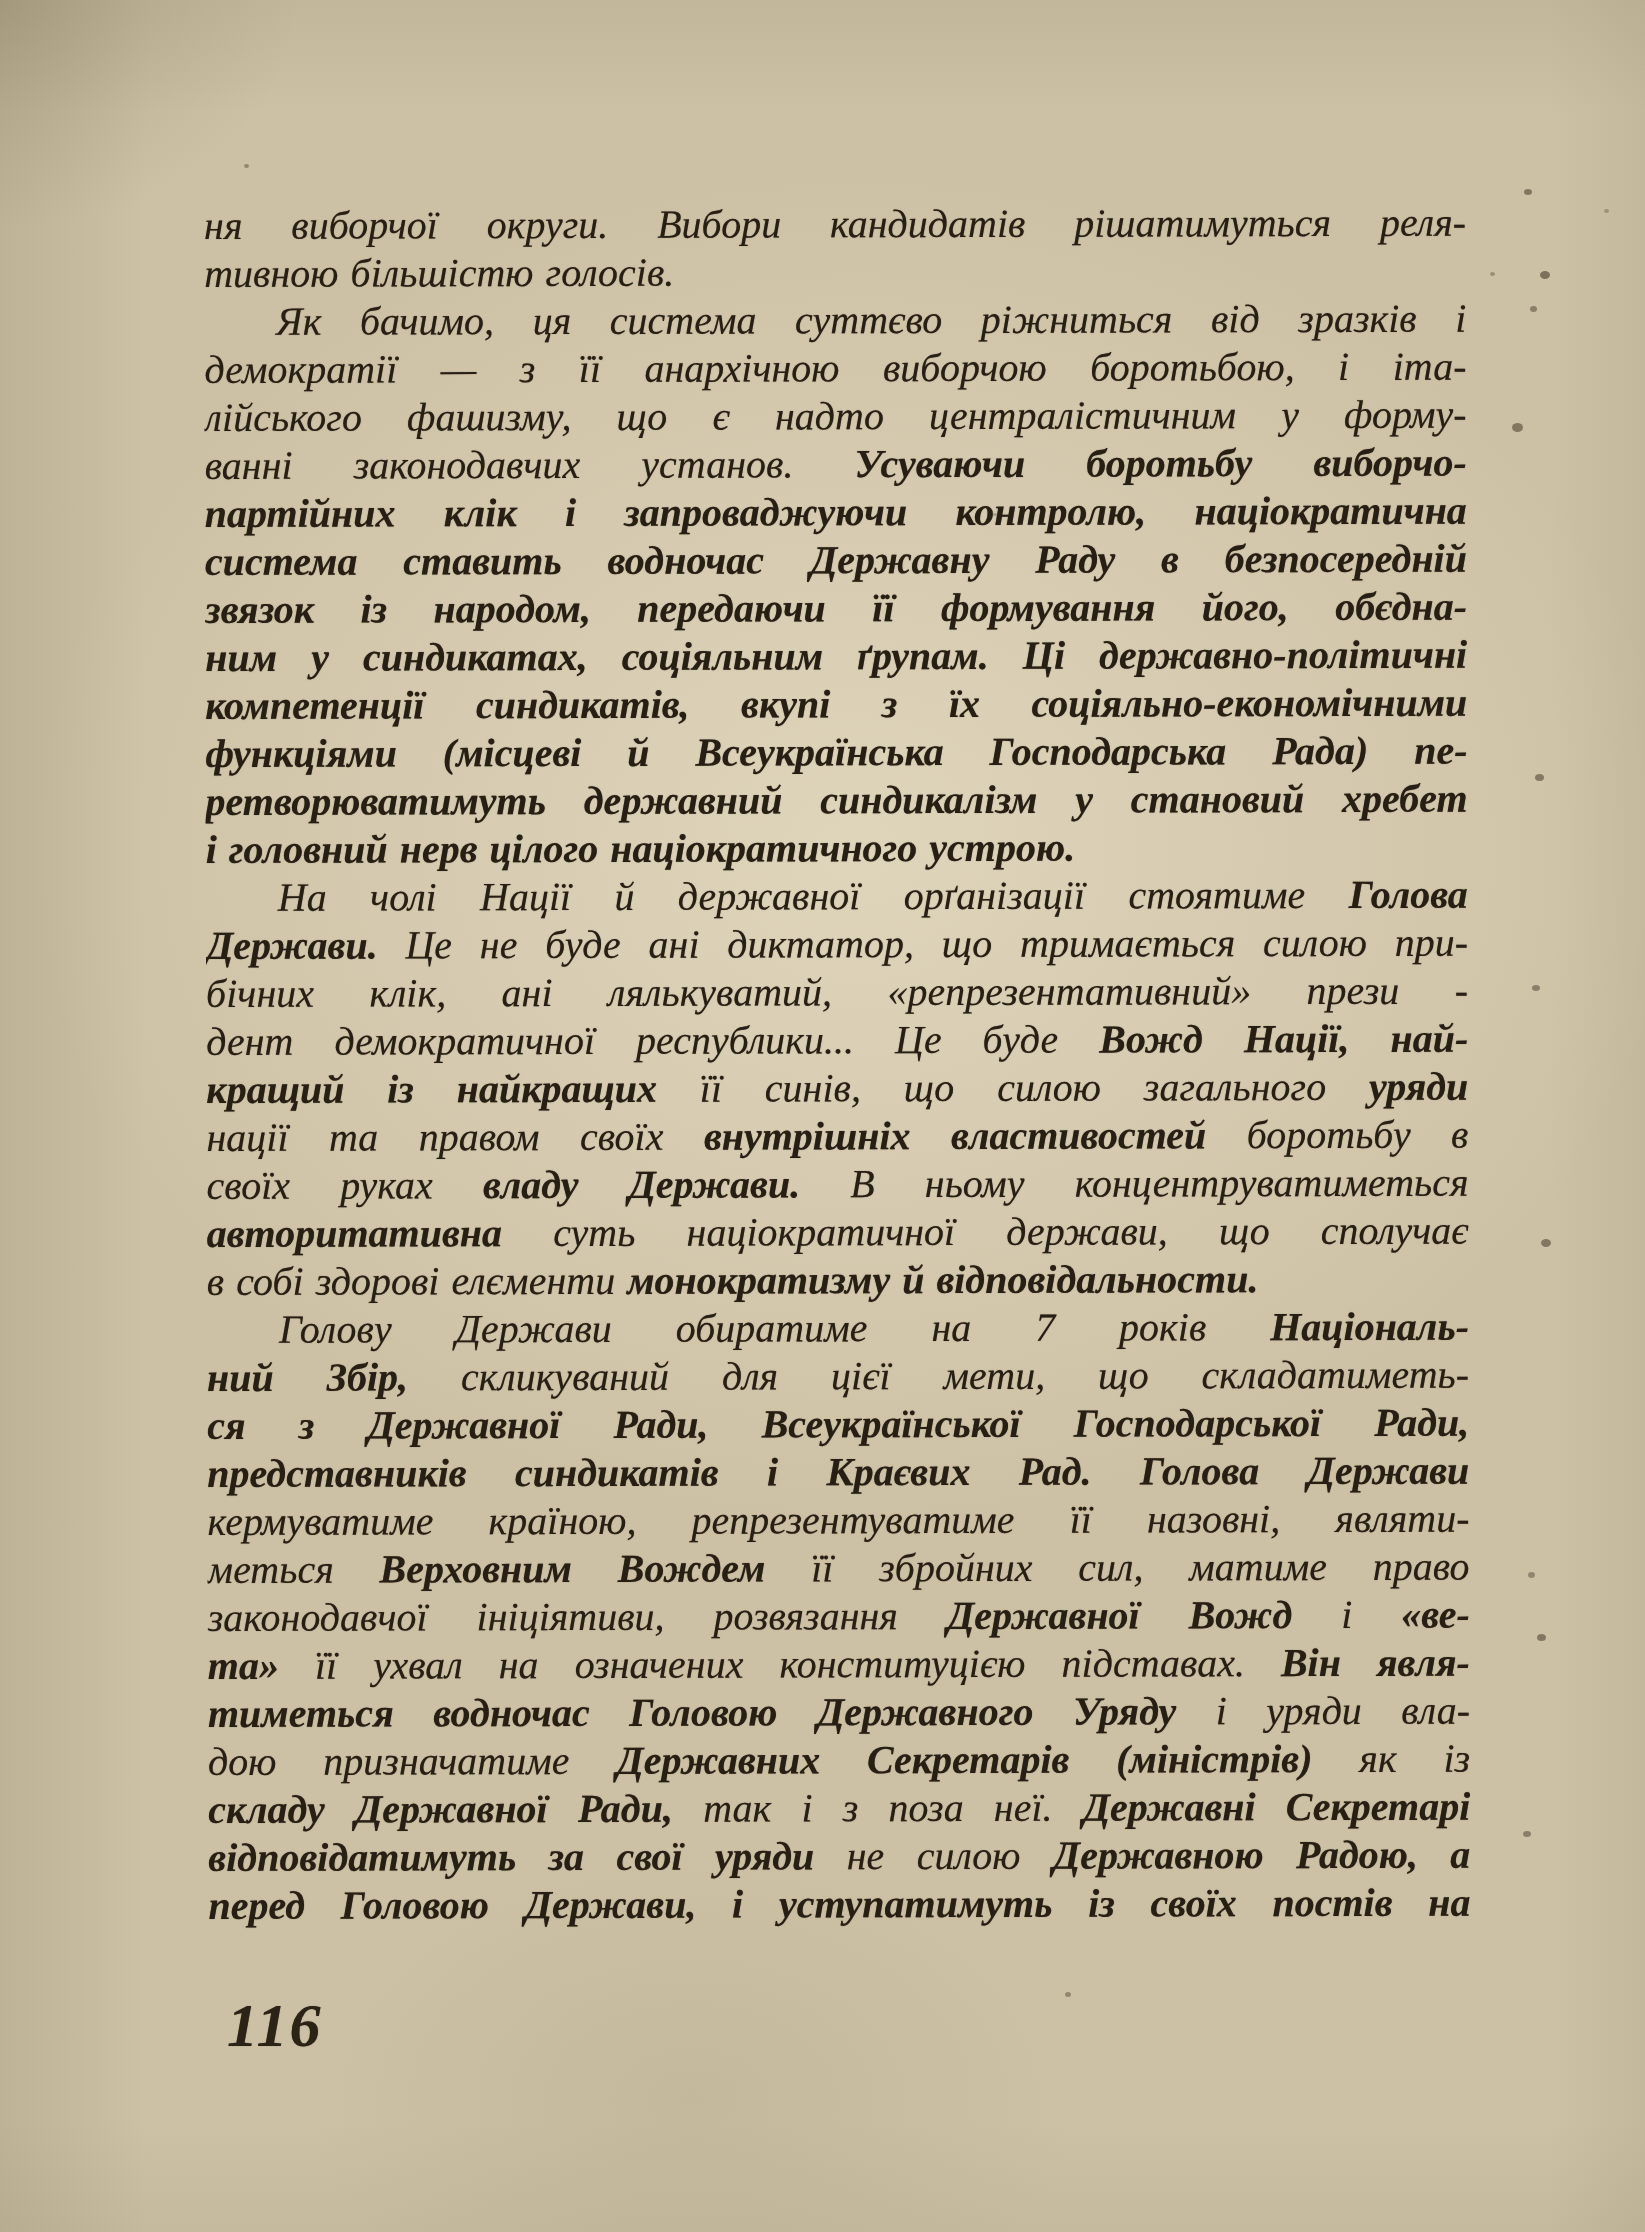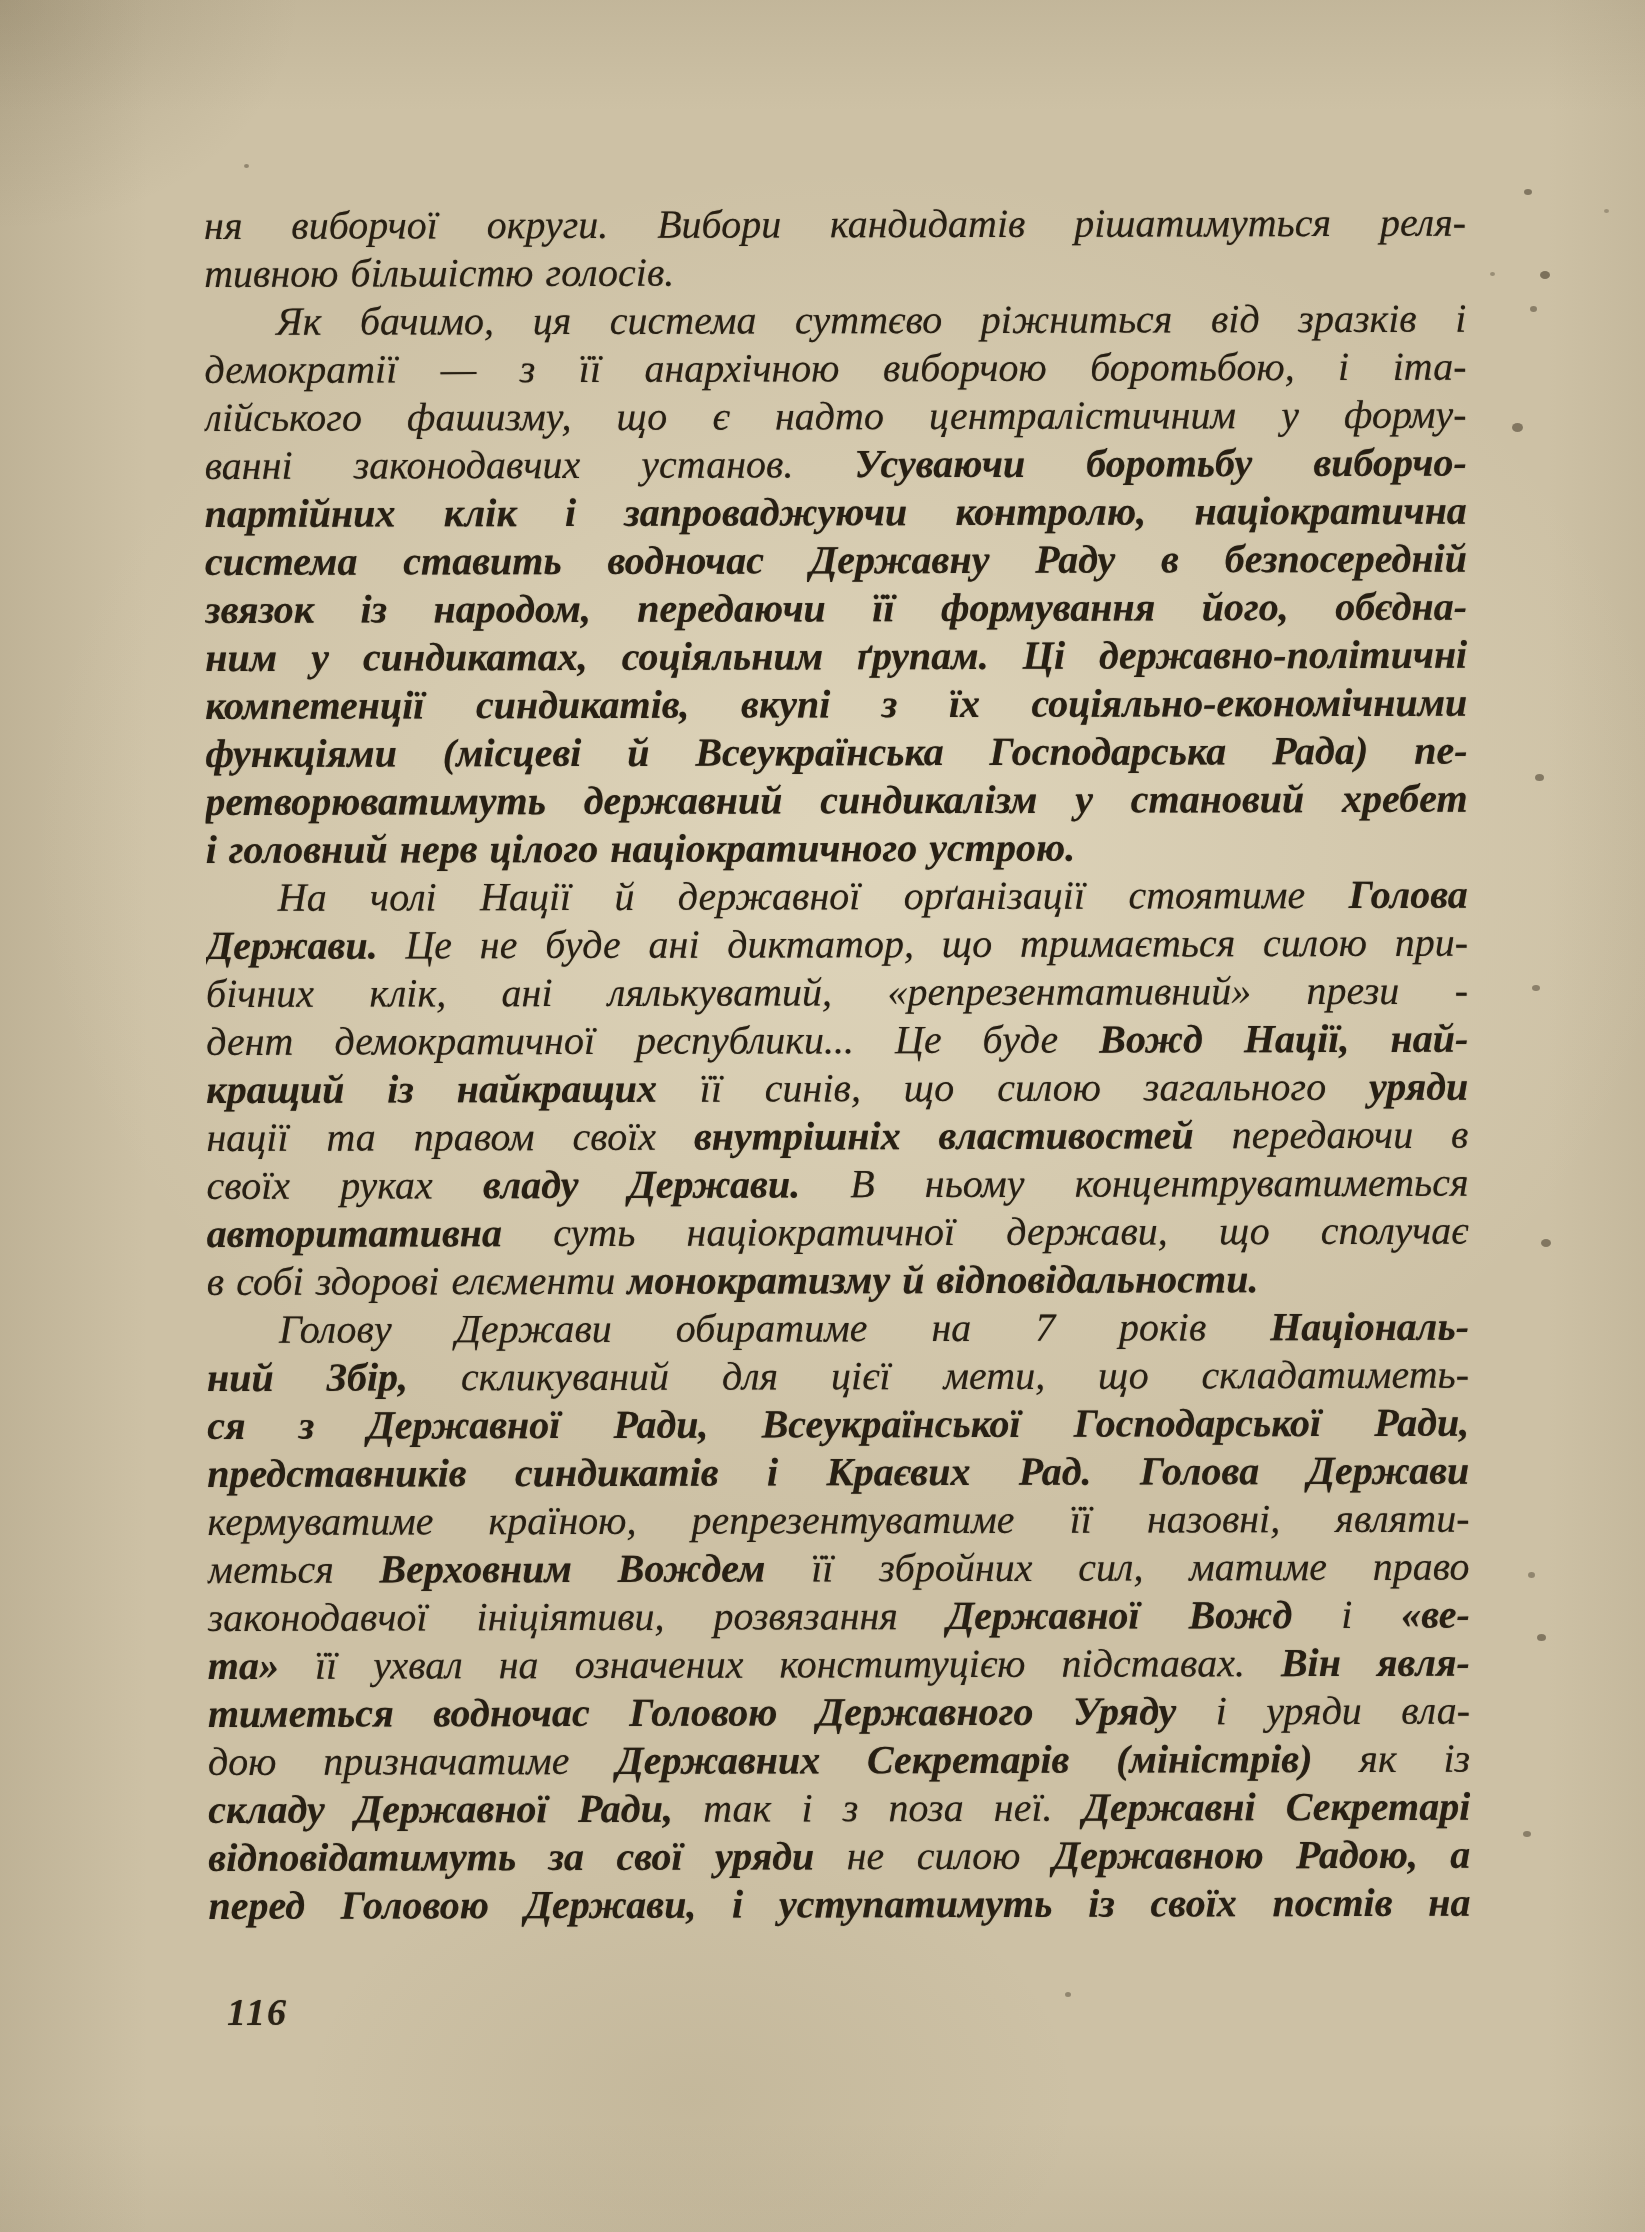--- a/index.html
+++ b/index.html
@@ -32,21 +32,21 @@
     text-align:justify;
     text-align-last:justify;
     height:48px;
     overflow:hidden;
   }
   .line.last{text-align-last:left;}
   .line.ind{padding-left:72px;}
   .b{font-weight:bold;}
   .page-number{
     position:absolute;left:227px;top:1990px;
-    font-size:38px;font-weight:bold;color:#2b2316;
+    font-size:62px;font-weight:bold;color:#2b2316;
     letter-spacing:2px;
     text-shadow:0 0 1px rgba(34,27,16,0.5);
   }
   .speck{
     position:absolute;border-radius:50%;
     background:rgba(58,48,32,1);
     filter:blur(0.6px);
   }
 </style>
 </head>
@@ -66,21 +66,21 @@
       <div class="line"><span class="b">ним у синдикатах, соціяльним ґрупам. Ці державно-політичні</span></div>
       <div class="line"><span class="b">компетенції синдикатів, вкупі з їх соціяльно-економічними</span></div>
       <div class="line"><span class="b">функціями (місцеві й Всеукраїнська Господарська Рада) пе-</span></div>
       <div class="line"><span class="b">ретворюватимуть державний синдикалізм у становий хребет</span></div>
       <div class="line last"><span class="b">і головний нерв цілого націократичного устрою.</span></div>
       <div class="line ind"><span>На чолі Нації й державної орґанізації стоятиме </span><span class="b">Голова</span></div>
       <div class="line"><span class="b">Держави.</span><span> Це не буде ані диктатор, що тримається силою при-</span></div>
       <div class="line"><span>бічних клік, ані лялькуватий, «репрезентативний» прези -</span></div>
       <div class="line"><span>дент демократичної республики... Це буде </span><span class="b">Вожд Нації, най-</span></div>
       <div class="line"><span class="b">кращий із найкращих</span><span> її синів, що силою загального </span><span class="b">уряди</span></div>
-      <div class="line"><span>нації та правом своїх </span><span class="b">внутрішніх властивостей</span><span> передаючи в</span></div>
+      <div class="line"><span>нації та правом своїх </span><span class="b">внутрішніх властивостей</span><span> боротьбу в</span></div>
       <div class="line"><span>своїх руках </span><span class="b">владу Держави.</span><span> В ньому концентруватиметься</span></div>
       <div class="line"><span class="b">авторитативна</span><span> суть націократичної держави, що сполучає</span></div>
       <div class="line last"><span>в собі здорові елєменти </span><span class="b">монократизму й відповідальности.</span></div>
       <div class="line ind"><span>Голову Держави обиратиме на 7 років </span><span class="b">Національ-</span></div>
       <div class="line"><span class="b">ний Збір,</span><span> скликуваний для цієї мети, що складатиметь-</span></div>
       <div class="line"><span class="b">ся з Державної Ради, Всеукраїнської Господарської Ради,</span></div>
       <div class="line"><span class="b">представників синдикатів і Краєвих Рад. Голова Держави</span></div>
       <div class="line"><span>кермуватиме країною, репрезентуватиме її назовні, являти-</span></div>
       <div class="line"><span>меться </span><span class="b">Верховним Вождем</span><span> її збройних сил, матиме право</span></div>
       <div class="line"><span>законодавчої ініціятиви, розвязання </span><span class="b">Державної Вожд</span><span> і </span><span class="b">«ве-</span></div>

